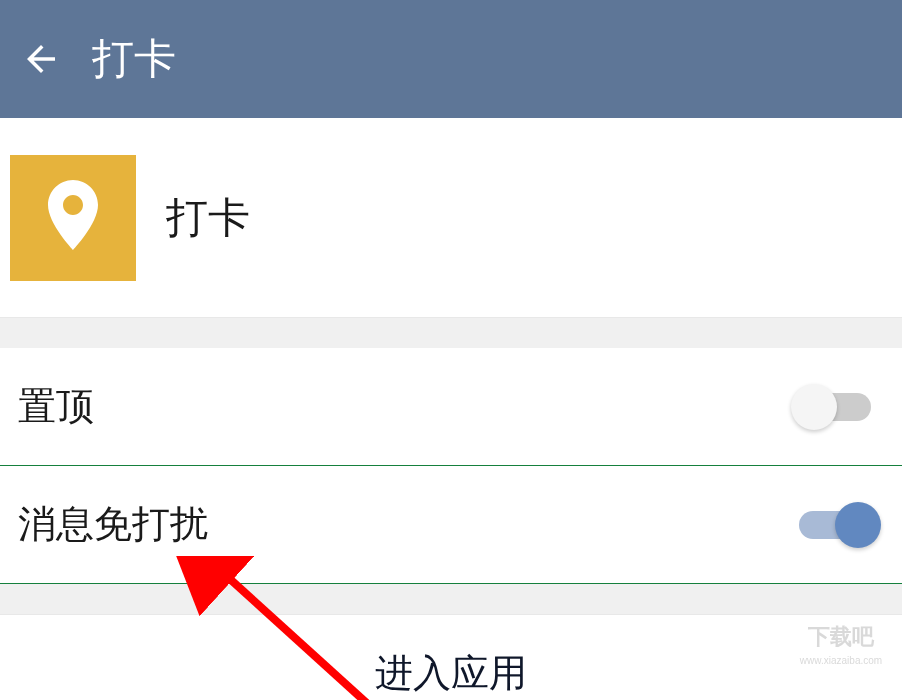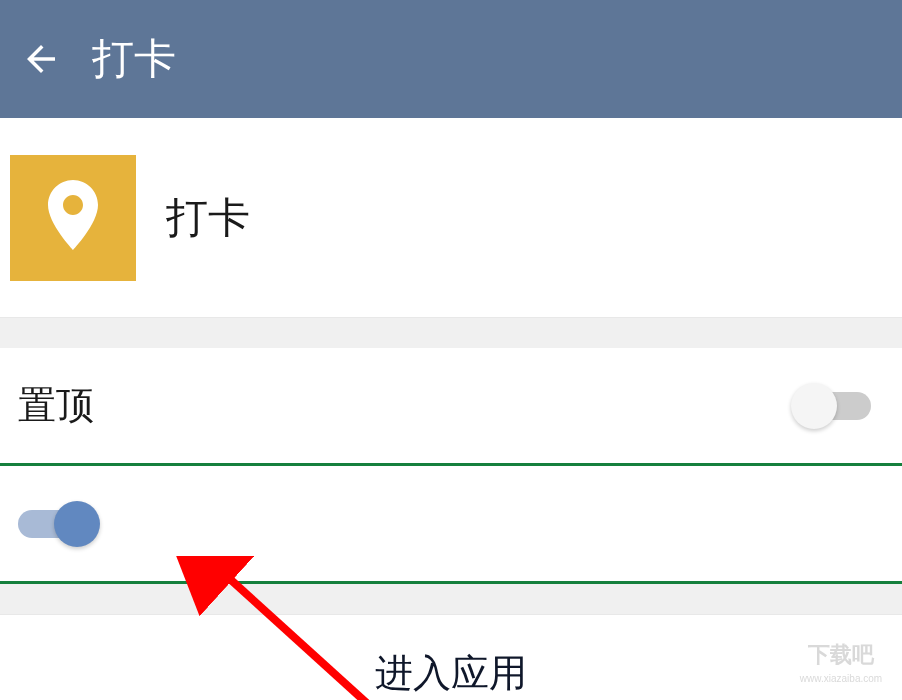--- a/index.html
+++ b/index.html
@@ -74,21 +74,21 @@
       margin-left: 30px;
     }
     
     .setting-row {
       background: #ffffff;
       height: 118px;
       display: flex;
       align-items: center;
       justify-content: space-between;
       padding: 0 31px 0 18px;
-      border-bottom: 3px solid #15803d;
+      border-bottom: 1px solid #15803d;
     }
     
     .setting-label {
       font-size: 38px;
       color: #1a1a1a;
     }
     
     .toggle {
       width: 72px;
       height: 28px;
@@ -153,21 +153,21 @@
     }
     
     .red-arrow svg {
       width: 260px;
       height: 160px;
     }
     
     .watermark {
       position: absolute;
       right: 6px;
-      bottom: 6px;
+      bottom: 24px;
       pointer-events: none;
       opacity: 0.55;
     }
     
     .watermark svg {
       width: 110px;
       height: 52px;
     }
   </style>
 </head>
@@ -192,20 +192,21 @@
 </div>
 
 <div class="setting-row">
   <div class="setting-label">置顶</div>
   <div class="toggle toggle-off">
     <div class="toggle-knob"></div>
   </div>
 </div>
 
 <div class="setting-row">
+  <div class="setting-label">消息免打扰</div>
   <div class="toggle toggle-on">
     <div class="toggle-knob"></div>
   </div>
 </div>
 
 <div class="gap"></div>
 
 <div class="action-row">
   <div class="action-label">进入应用</div>
 </div>

